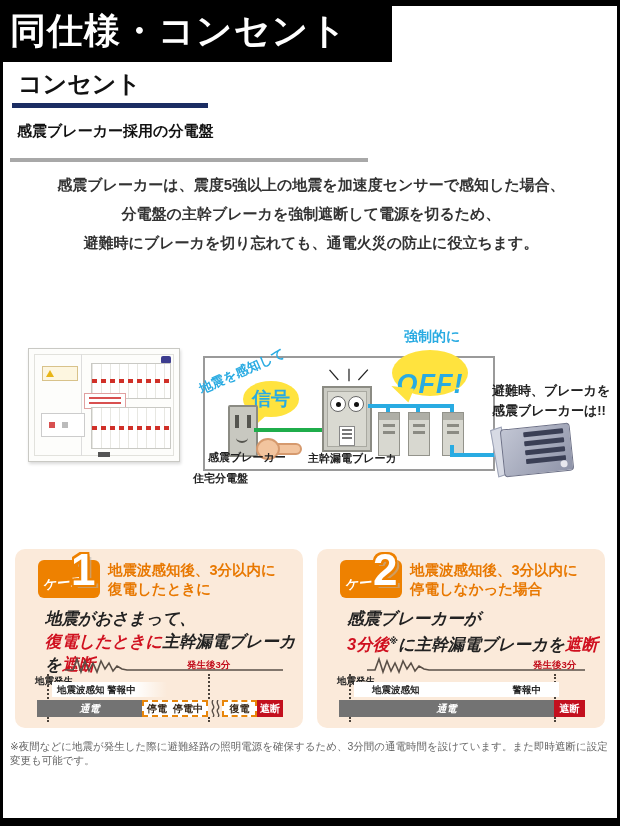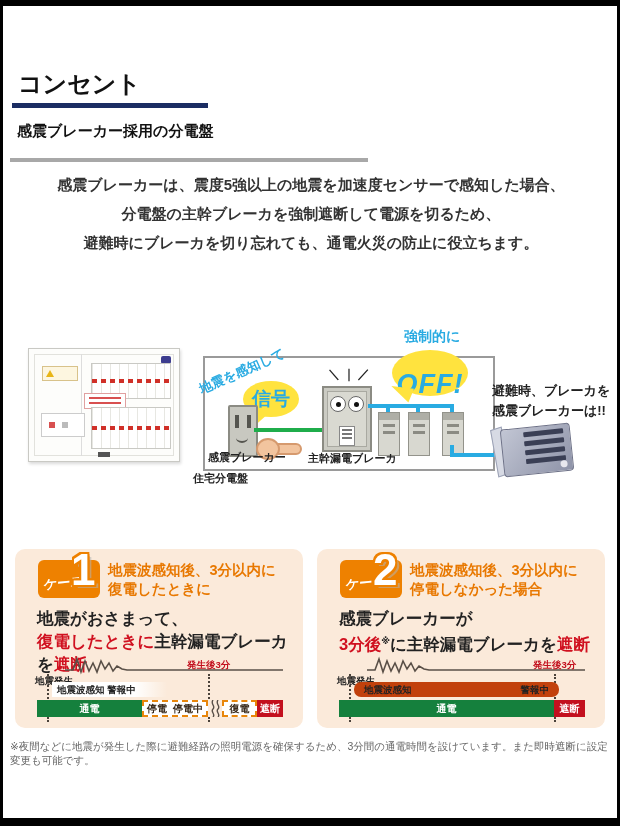--- a/index.html
+++ b/index.html
@@ -78,53 +78,56 @@
   .device-flap{position:absolute;left:494px;top:428px;width:10px;height:46px;background:#d7dae4;border:1px solid #9aa0b4;transform:rotate(-10deg) skewY(-8deg);}
 
   
   .case{position:absolute;top:549px;width:288px;height:179px;background:#fbeada;border-radius:10px;}
   .case1{left:15px;} .case2{left:317px;}
   .badge{position:absolute;left:23px;top:11px;width:62px;height:38px;background:#ee8100;border-radius:6px;}
   .badge .k{position:absolute;left:6px;bottom:6px;color:#fff;font-size:13px;font-weight:bold;transform:skewX(-8deg) rotate(-6deg);}
   .badge .num{position:absolute;left:33px;top:-12px;color:#fff;font-size:44px;font-weight:900;line-height:1;
       text-shadow:-2px 0 #ee8100,2px 0 #ee8100,0 -2px #ee8100,0 2px #ee8100,-2px -2px #ee8100,2px 2px #ee8100,-2px 2px #ee8100,2px -2px #ee8100,4px 3px 0 rgba(180,180,180,.55);}
   .ctitle{position:absolute;left:93px;top:12px;width:190px;font-size:14.5px;font-weight:bold;color:#e87800;line-height:19px;}
-  .cbody{position:absolute;left:22px;top:58px;width:256px;font-size:16.5px;font-weight:bold;color:#222;line-height:23px;}
+  .cbody{position:absolute;left:30px;top:58px;width:256px;font-size:16.5px;font-weight:bold;color:#222;line-height:23px;font-style:italic;}
   .cbody .red{color:#d0101f;}
   .cbody sup{font-size:9px;vertical-align:6px;color:#222;}
 
   
   .chart{position:absolute;left:0;top:105px;width:288px;height:70px;}
   .ch-start{position:absolute;left:20px;top:5px;font-size:9.5px;font-weight:bold;color:#222;margin-top:16px;}
   .ch-end{position:absolute;top:5px;font-size:9.5px;font-weight:bold;color:#c3101e;}
   .ch-svg{position:absolute;left:50px;top:0px;}
   .vdot{position:absolute;top:20px;height:48px;width:0;border-left:2px dotted #4a423a;}
   .alert{position:absolute;top:28px;height:15px;font-size:9.5px;font-weight:bold;color:#222;line-height:15px;}
   .alert1{left:37px;width:110px;background:linear-gradient(to right,#fff 72%,rgba(255,255,255,0));padding-left:5px;}
-  .alert2{left:37px;width:205px;background:#c2410c;display:flex;justify-content:space-between;padding:0 10px;box-sizing:border-box;border-radius:7px;}
+  .alert2{left:37px;width:205px;background:#ffffff;display:flex;justify-content:space-between;padding:0 18px;box-sizing:border-box;}
   .bar{position:absolute;left:22px;top:46px;height:17px;display:flex;}
   .seg{box-sizing:border-box;height:17px;display:flex;align-items:center;justify-content:center;font-size:10px;font-weight:bold;}
-  .seg.orange{background:#15803d;color:#fff;}
+  .seg.orange{background:#737373;color:#fff;font-style:italic;}
   .seg.dashed{background:#fff;border:2px dashed #e8860b;color:#3a2c1e;}
   .seg.red{background:#c3101e;color:#fff;}
   .seg.gap{background:#fbeada;border:none;}
   .seg .sp{display:flex;width:100%;justify-content:space-around;}
 
   .footnote{position:absolute;left:10px;top:740px;width:602px;font-size:10.5px;color:#666;}
 </style>
 </head>
 <body>
 
 <div class="page">
 
   <div class="edge" style="left:0;top:0;width:620px;height:6px;"></div>
   <div class="edge" style="left:0;top:0;width:3px;height:818px;"></div>
   <div class="edge" style="left:617px;top:0;width:3px;height:818px;"></div>
   <div class="edge" style="left:0;top:818px;width:620px;height:8px;"></div>
 
+  <div class="banner">
+    <span>同仕様・コンセント</span>
+  </div>
 
   <div class="h1">コンセント</div>
   <div class="h1-line"></div>
   <div class="h2">感震ブレーカー採用の分電盤</div>
   <div class="h2-line"></div>
 
   <div class="intro">
     <div>感震ブレーカーは、震度5強以上の地震を加速度センサーで感知した場合、</div>
     <div>分電盤の主幹ブレーカを強制遮断して電源を切るため、</div>
     <div>避難時にブレーカを切り忘れても、通電火災の防止に役立ちます。</div>

